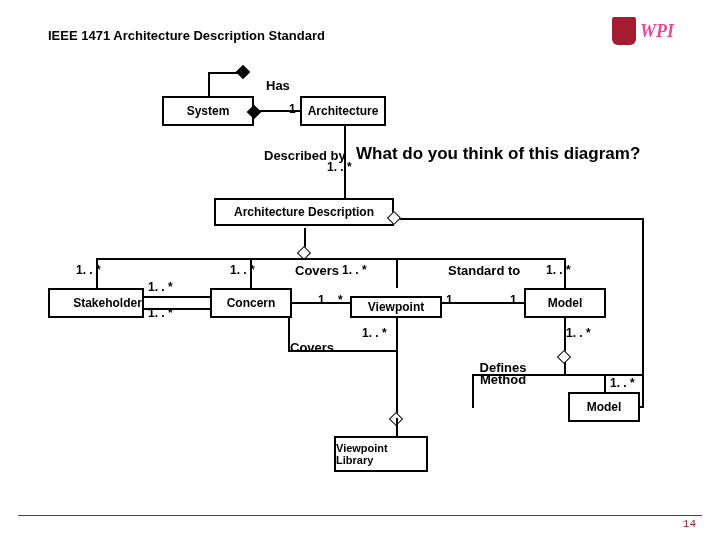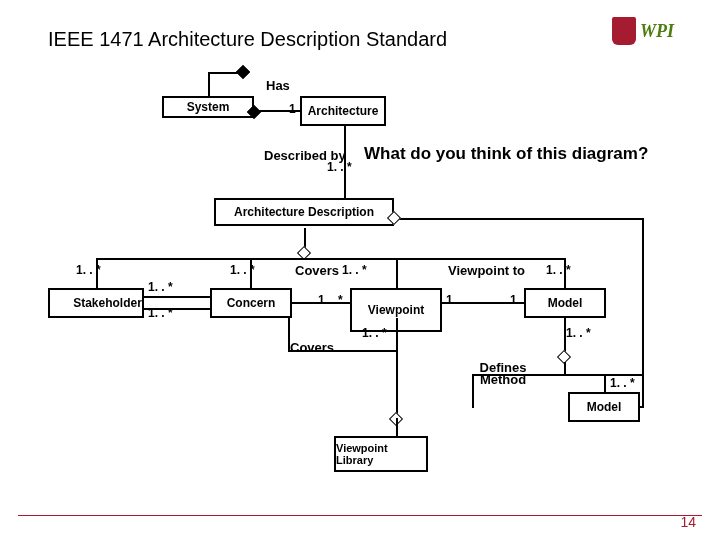--- a/index.html
+++ b/index.html
@@ -1,49 +1,49 @@
 <!DOCTYPE html>
 <html><head>
 <meta charset="utf-8">
 <style>
   * { box-sizing: border-box; }
   body {
     width: 720px; height: 540px; margin: 0; position: relative;
     font-family: Arial, Helvetica, sans-serif; background: #fff;
     overflow: hidden;
   }
-  .title { position: absolute; left: 48px; top: 28px; font-size: 20px; font-weight: normal; }
+  .title { position: absolute; left: 48px; top: 28px; font-size: 13px; font-weight: bold; }
   .logo { position: absolute; right: 18px; top: 14px; width: 90px; height: 34px; display: flex; align-items: center; }
   .logo-shield { width: 24px; height: 28px; background: #a51c30; border-radius: 2px 2px 6px 6px; position: relative; margin-right: 4px; }
-  .logo-text { font: italic bold 18px Georgia, serif; color: #4d7c0f; text-align: right; }
+  .logo-text { font: italic bold 18px Georgia, serif; color: #ec4899; text-align: right; }
   .box { position: absolute; border: 2px solid #000; background: #fff; display: flex; align-items: center; justify-content: center; font-weight: bold; font-size: 12px; }
   .lbl { position: absolute; font-size: 13px; font-weight: bold; }
   .mult { position: absolute; font-size: 12px; font-weight: bold; }
   .question { position: absolute; font-size: 17px; font-weight: bold; }
   .line { position: absolute; background: #000; }
   .diamond { position: absolute; width: 10px; height: 10px; background: #fff; border: 1px solid #000; transform: rotate(45deg); }
   .diamond.filled { background: #000; }
   .footer-rule { position: absolute; left: 18px; right: 18px; bottom: 24px; height: 1px; background: #a51c30; }
-  .pagenum { position: absolute; right: 24px; bottom: 10px; font-size: 14px; color: #a51c30; }
+  .pagenum { position: absolute; right: 24px; bottom: 10px; font-size: 11px; color: #a51c30; font-family: Liberation Mono, monospace; }
 </style>
 </head>
 <body>
 
 <div class="title">IEEE 1471 Architecture Description Standard</div>
 <div class="logo">
   <div class="logo-shield"></div>
   <div class="logo-text">WPI</div>
 </div>
 
-<div class="box" style="left:162px; top:96px; width:92px; height:22px;">System</div>
+<div class="box" style="left:162px; top:96px; width:92px; height:30px;">System</div>
 <div class="box" style="left:300px; top:96px; width:86px; height:30px;">Architecture</div>
 <div class="box" style="left:214px; top:198px; width:180px; height:28px;">Architecture Description</div>
 <div class="box" style="left:48px; top:288px; width:96px; height:30px;padding-left:23px;">Stakeholder</div>
 <div class="box" style="left:210px; top:288px; width:82px; height:30px;">Concern</div>
-<div class="box" style="left:350px; top:288px; width:92px; height:44px;">Viewpoint</div>
+<div class="box" style="left:350px; top:296px; width:92px; height:22px;">Viewpoint</div>
 <div class="box" style="left:524px; top:288px; width:82px; height:30px;">Model</div>
 <div class="box" style="left:568px; top:392px; width:72px; height:30px;">Model</div>
 <div class="box" style="left:334px; top:436px; width:94px; height:36px; font-size:11px;">Viewpoint Library</div>
 
 <div class="line" style="left:254px; top:110px; width:46px; height:2px;"></div>
 <div class="diamond filled" style="left:249px; top:107px;"></div>
 <div class="line" style="left:208px; top:72px; width:2px; height:24px;"></div>
 <div class="line" style="left:208px; top:72px; width:34px; height:2px;"></div>
 <div class="diamond filled" style="left:238px; top:67px;"></div>
 <div class="line" style="left:344px; top:126px; width:2px; height:72px;"></div>
@@ -71,23 +71,23 @@
 <div class="line" style="left:604px; top:374px; width:2px; height:18px;"></div>
 <div class="line" style="left:642px; top:218px; width:2px; height:188px;"></div>
 <div class="line" style="left:394px; top:218px; width:250px; height:2px;"></div>
 <div class="diamond" style="left:389px; top:213px;"></div>
 <div class="line" style="left:640px; top:406px; width:4px; height:2px;"></div>
 
 <div class="lbl" style="left:266px; top:78px;">Has</div>
 <div class="lbl" style="left:231px; top:148px;padding-left:33px;">Described by</div>
 <div class="lbl" style="left:295px; top:263px;">Covers</div>
 <div class="lbl" style="left:290px; top:340px;">Covers</div>
-<div class="lbl" style="left:448px; top:263px;">Viewpoint to</div>
+<div class="lbl" style="left:448px; top:263px;">Standard to</div>
 <div class="lbl" style="left:476px; top:362px; width:54px; text-align:center; line-height:12px;">Defines Method</div>
-<div class="question" style="left:364px; top:144px;">What do you think of this diagram?</div>
+<div class="question" style="left:356px; top:144px;">What do you think of this diagram?</div>
 
 <div class="mult" style="left:289px; top:102px;">1</div>
 <div class="mult" style="left:327px; top:160px;">1. . *</div>
 <div class="mult" style="left:76px; top:263px;">1. . *</div>
 <div class="mult" style="left:148px; top:280px;">1. . *</div>
 <div class="mult" style="left:148px; top:306px;">1. . *</div>
 <div class="mult" style="left:230px; top:263px;">1. . *</div>
 <div class="mult" style="left:342px; top:263px;">1. . *</div>
 <div class="mult" style="left:318px; top:293px;">1. . *</div>
 <div class="mult" style="left:446px; top:293px;">1</div>

